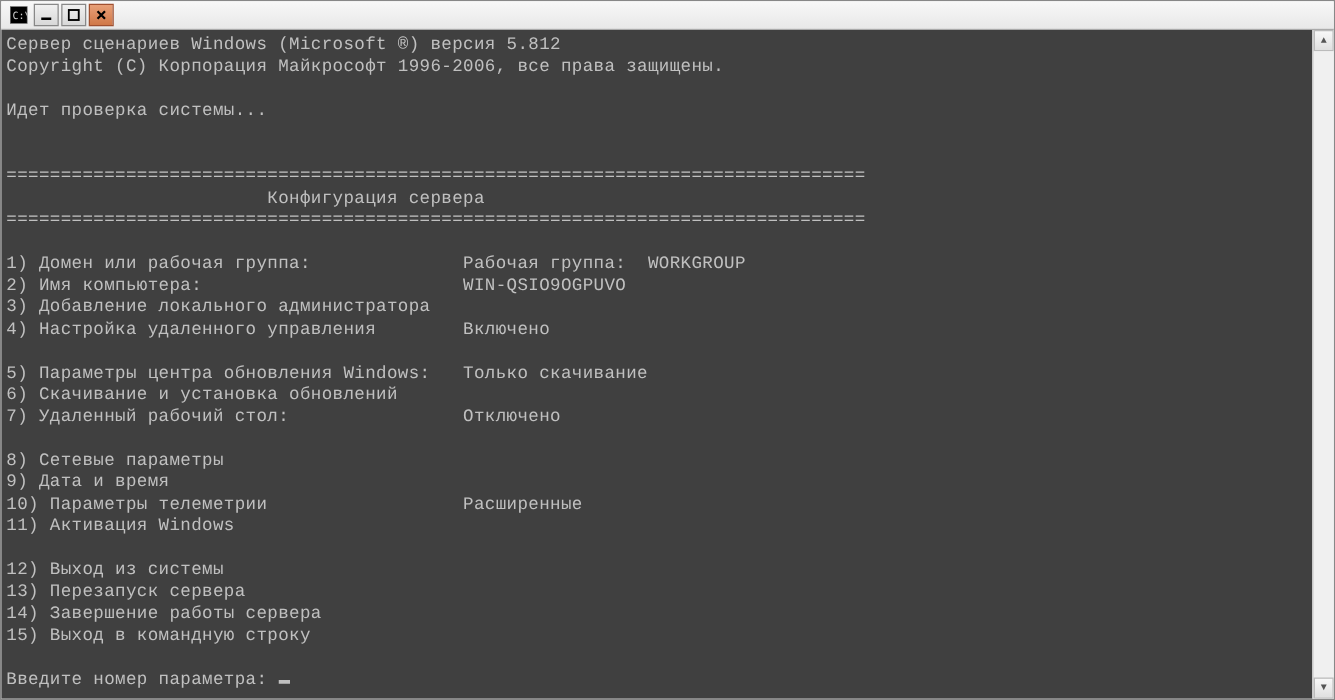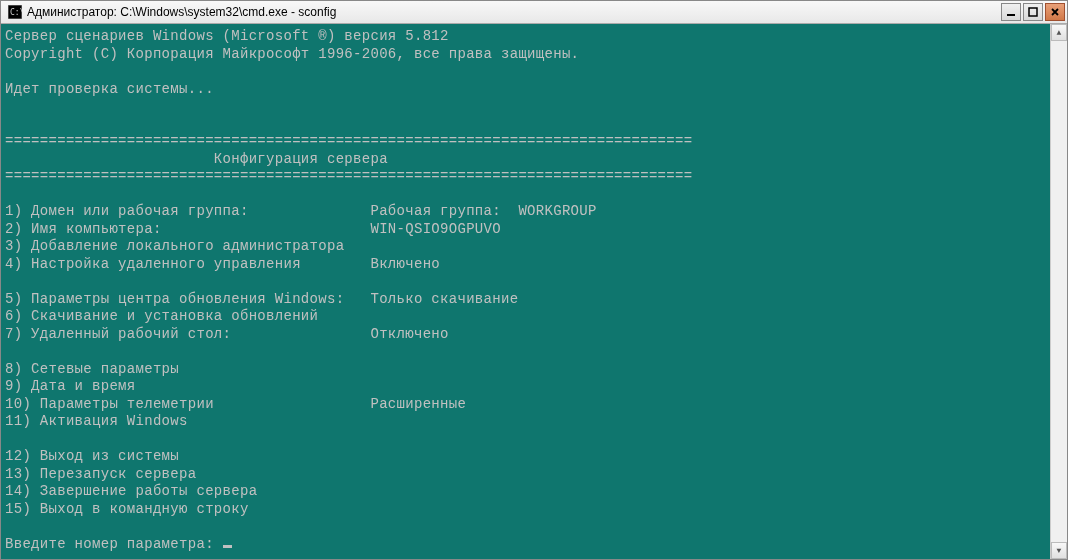--- a/index.html
+++ b/index.html
@@ -75,21 +75,21 @@
       width: 10px;
       height: 10px;
     }
     .client-area {
       flex: 1;
       display: flex;
       overflow: hidden;
     }
     .console {
       flex: 1;
-      background: #0f766e;
+      background: #404040;
       color: #c0c0c0;
       padding: 4px 4px;
       white-space: pre;
       line-height: 1.25;
       letter-spacing: 0.3px;
       overflow: hidden;
     }
     .scrollbar {
       width: 17px;
       background: #f0f0f0;
@@ -123,21 +123,20 @@
 <body>
 
 <div class="window">
   <div class="titlebar">
     <span class="titlebar-icon">
       <svg viewBox="0 0 14 14">
           <rect x="0" y="0" width="14" height="14" fill="#000" stroke="#888" stroke-width="1"></rect>
           <text x="2" y="10" font-size="8" fill="#ccc" font-family="monospace">C:\</text>
         </svg>
     </span>
-    <span class="titlebar-text">Администратор: C:\Windows\system32\cmd.exe - sconfig</span>
     <div class="window-controls">
       <div class="win-btn">
         <svg viewBox="0 0 10 10">
             <rect x="1" y="7" width="8" height="2" fill="#000"></rect>
           </svg>
       </div>
       <div class="win-btn">
         <svg viewBox="0 0 10 10">
             <rect x="1" y="1" width="8" height="8" fill="none" stroke="#000" stroke-width="1.5"></rect>
           </svg>

